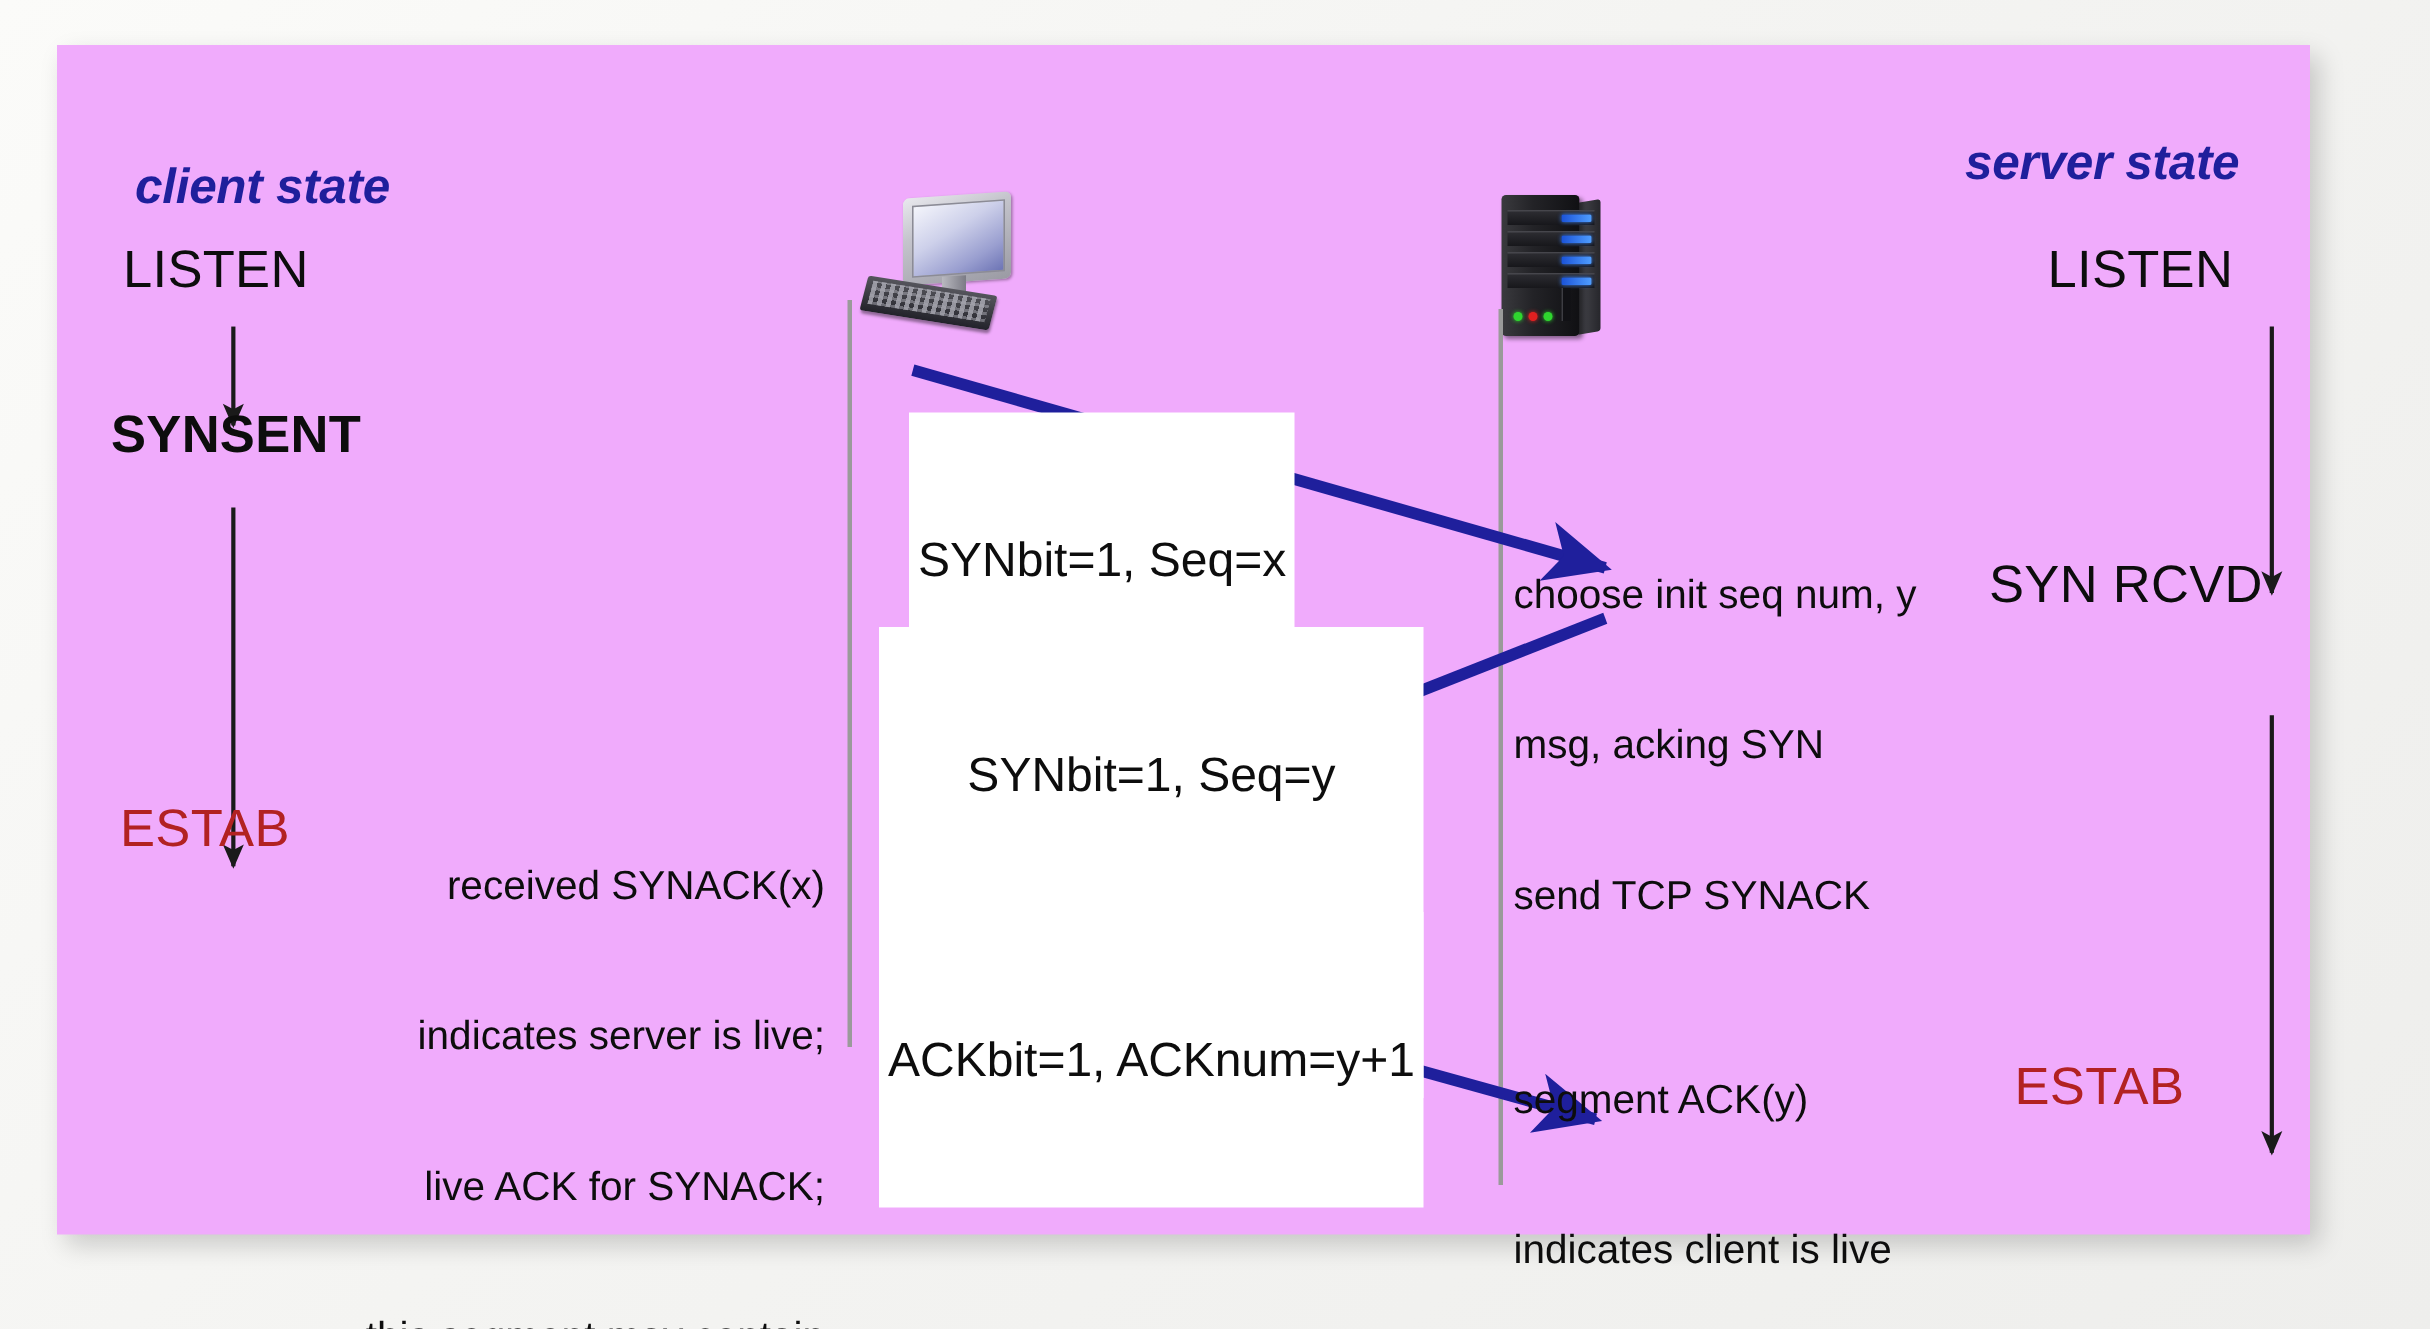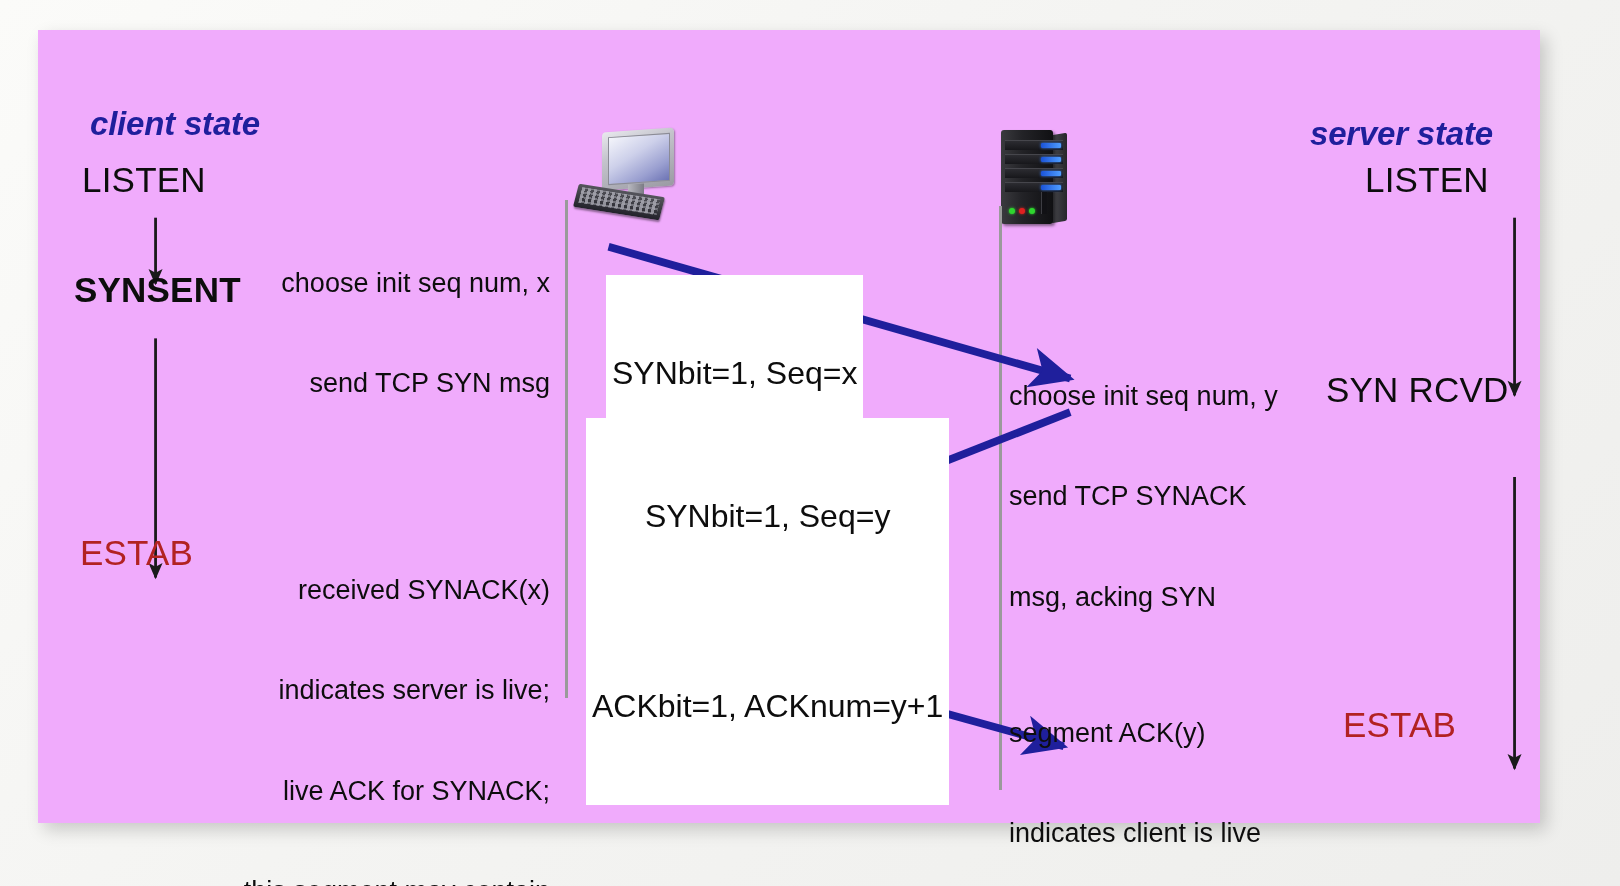--- a/index.html
+++ b/index.html
@@ -251,39 +251,35 @@
     <line x1="529" y1="528" x2="951" y2="641" stroke="#1f1f9c" stroke-width="7" marker-end="url(#ah)"></line>
 
     <line x1="109" y1="168" x2="109" y2="227" stroke="#1a1a1a" stroke-width="2.6" marker-end="url(#ahk)"></line>
     <line x1="109" y1="276" x2="109" y2="490" stroke="#1a1a1a" stroke-width="2.6" marker-end="url(#ahk)"></line>
 
     <line x1="1369" y1="168" x2="1369" y2="327" stroke="#1a1a1a" stroke-width="2.6" marker-end="url(#ahk)"></line>
     <line x1="1369" y1="400" x2="1369" y2="661" stroke="#1a1a1a" stroke-width="2.6" marker-end="url(#ahk)"></line>
   </svg>
 
   <div class="txt hdr" style="left:52px; top:75px;">client state</div>
-  <div class="txt hdr" style="left:1272px; top:85px;">server state</div>
+  <div class="txt hdr" style="left:1272px; top:59px;">server state</div>
 
   <div class="txt state" style="left:44px; top:130px;">LISTEN</div>
   <div class="txt state" style="left:36px; top:240px;font-weight:bold;">SYNSENT</div>
   <div class="txt state estab" style="left:42px; top:503px;">ESTAB</div>
 
   <div class="txt state" style="left:1327px; top:130px;">LISTEN</div>
   <div class="txt state" style="left:1288px; top:340px;">SYN RCVD</div>
   <div class="txt state estab" style="left:1305px; top:675px;">ESTAB</div>
 
-  <div class="txt note r" style="left:172px; top:170px; width:340px;">
-    <div>choose init seq num, x</div>
-    <div>send TCP SYN msg</div>
-  </div>
 
   <div class="txt note l" style="left:971px; top:283px; width:360px;">
     <div>choose init seq num, y</div>
+    <div>msg, acking SYN</div>
     <div>send TCP SYNACK</div>
-    <div>msg, acking SYN</div>
   </div>
 
   <div class="txt note r" style="left:130px; top:477px; width:382px;">
     <div>received SYNACK(x)</div>
     <div>indicates server is live;</div>
     <div>live ACK for SYNACK;</div>
     <div>this segment may contain</div>
     
   </div>
 

